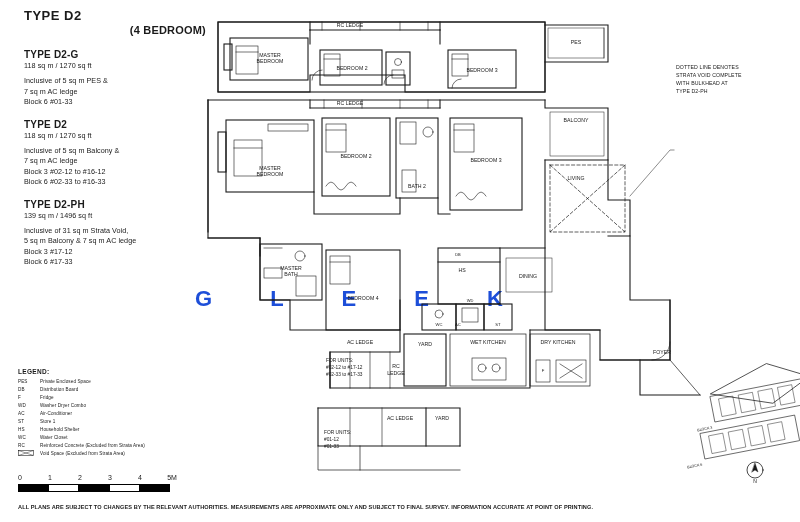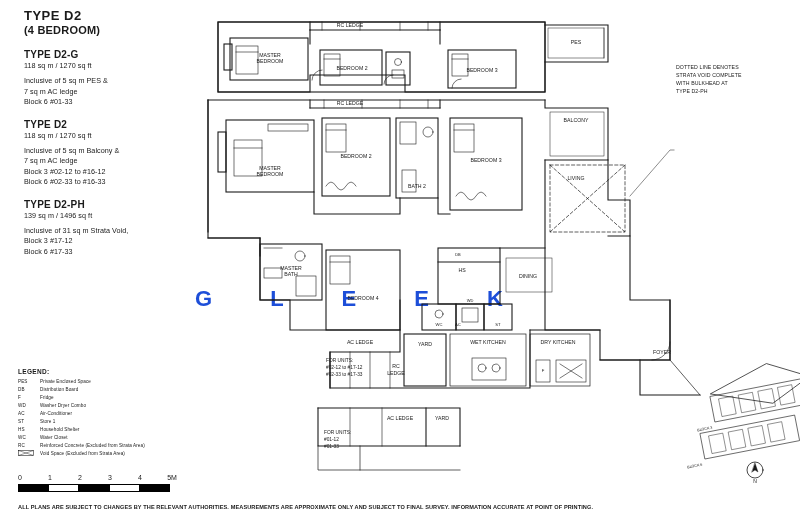--- a/index.html
+++ b/index.html
@@ -33,20 +33,21 @@
     font-weight: bold;
     letter-spacing: 0.5px;
     line-height: 15px;
   }
   .title-sub {
     font-size: 11px;
     font-weight: bold;
     letter-spacing: 0.2px;
     line-height: 14px;
     margin-bottom: 12px;
+    text-align: right;
   }
   .blk { margin-bottom: 11px; }
   .blk .hdr {
     font-size: 10px;
     font-weight: bold;
     letter-spacing: 0.2px;
     line-height: 12px;
   }
   .blk .line {
     font-size: 7.2px;
@@ -179,20 +180,21 @@
       <div class="line">7 sq m AC ledge</div>
       <div class="line">Block 3 #02-12 to #16-12</div>
       <div class="line">Block 6 #02-33 to #16-33</div>
     </div>
 
     <div class="blk">
       <div class="hdr">TYPE D2-PH</div>
       <div class="line">139 sq m / 1496 sq ft</div>
       <div class="gap"></div>
       <div class="line">Inclusive of 31 sq m Strata Void,</div>
+      <div class="line">5 sq m Balcony &amp; 7 sq m AC ledge</div>
       <div class="line">Block 3 #17-12</div>
       <div class="line">Block 6 #17-33</div>
     </div>
   </div>
 
   <div class="legend">
     <div class="legend-title">LEGEND:</div>
     <div class="legend-row">
       <div class="legend-key">PES</div>
       <div class="legend-val">Private Enclosed Space</div>

